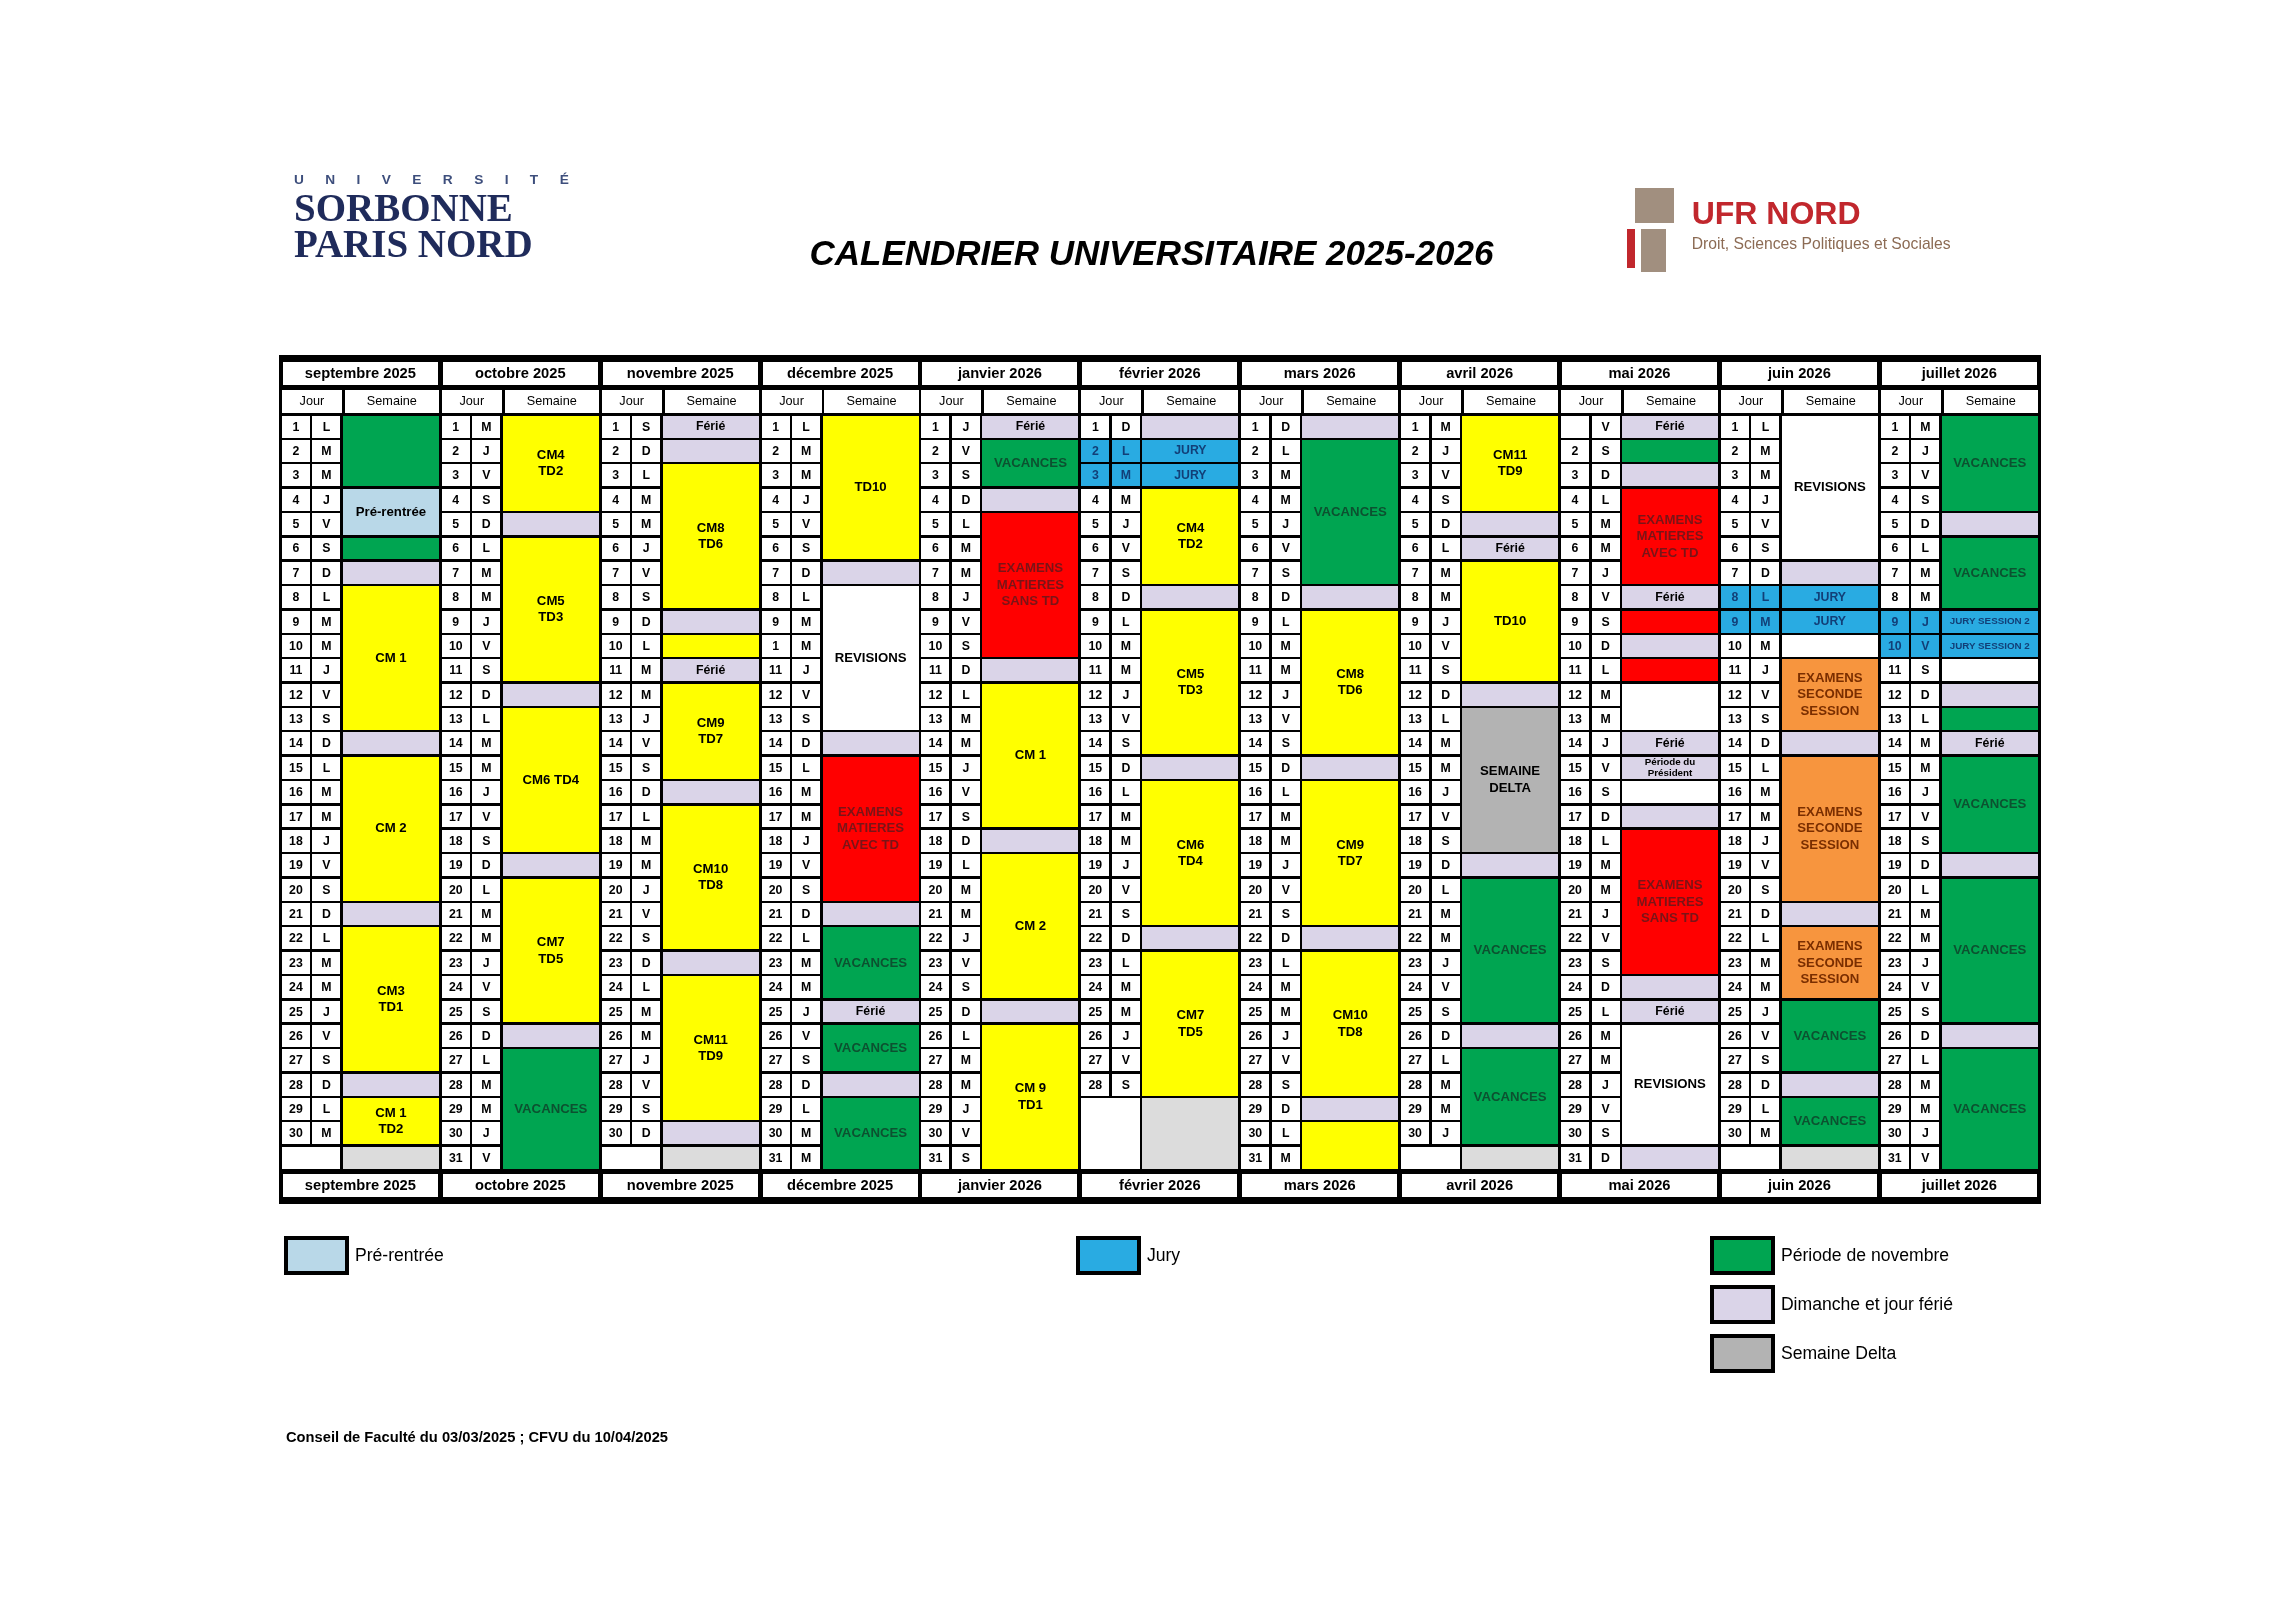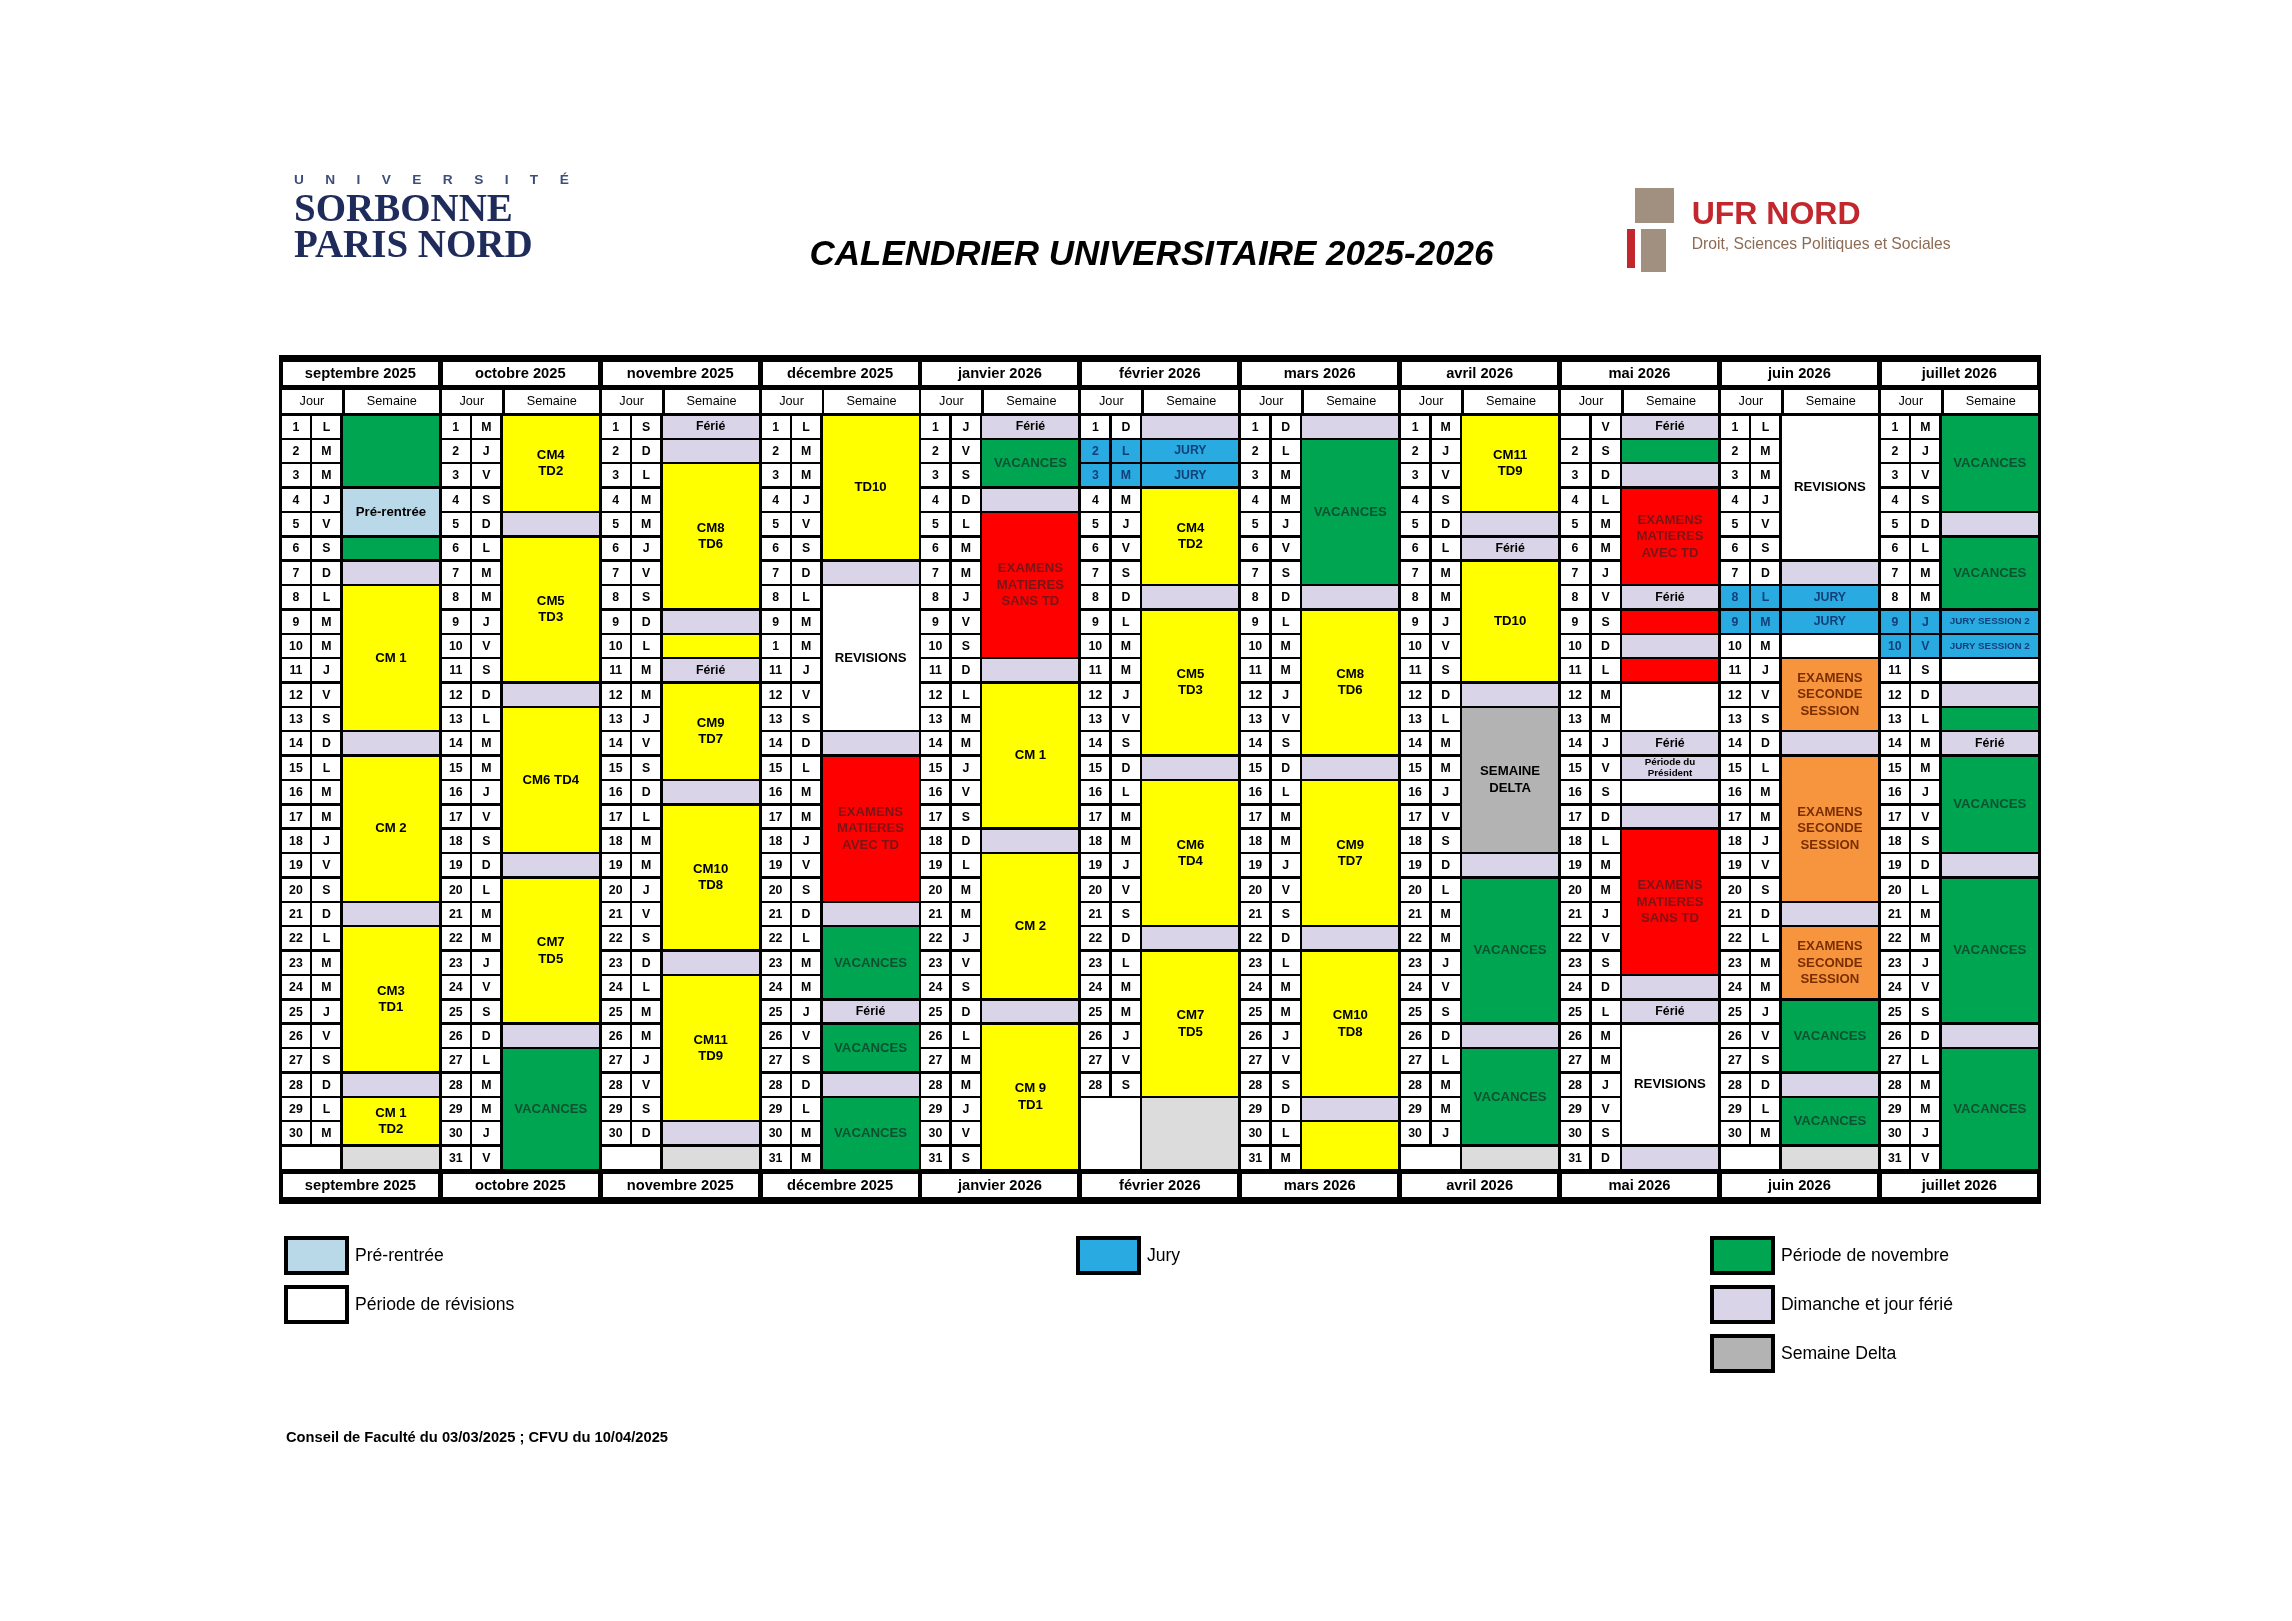--- a/index.html
+++ b/index.html
@@ -1090,24 +1090,20 @@
         <div class="box">juillet 2026</div>
       </div>
     </div>
   </div>
 
 <div class="legend-col" id="legend-col-0" style="left:284px;  top:1237px;">
     <div class="leg-item">
       <div class="leg-swatch" style="background: rgb(185, 216, 232);"></div>
       <div class="leg-label">Pré-rentrée</div>
     </div>
-    <div class="leg-item">
-      <div class="leg-swatch" style="background: rgb(255, 255, 255);"></div>
-      <div class="leg-label">Période de révisions</div>
-    </div>
   </div>
 <div class="legend-col" id="legend-col-1" style="left:1076px; top:1237px;">
     <div class="leg-item">
       <div class="leg-swatch" style="background: rgb(41, 171, 226);"></div>
       <div class="leg-label">Jury</div>
     </div>
   </div>
 <div class="legend-col" id="legend-col-2" style="left:1710px; top:1237px;">
     <div class="leg-item">
       <div class="leg-swatch" style="background: rgb(0, 165, 81);"></div>

